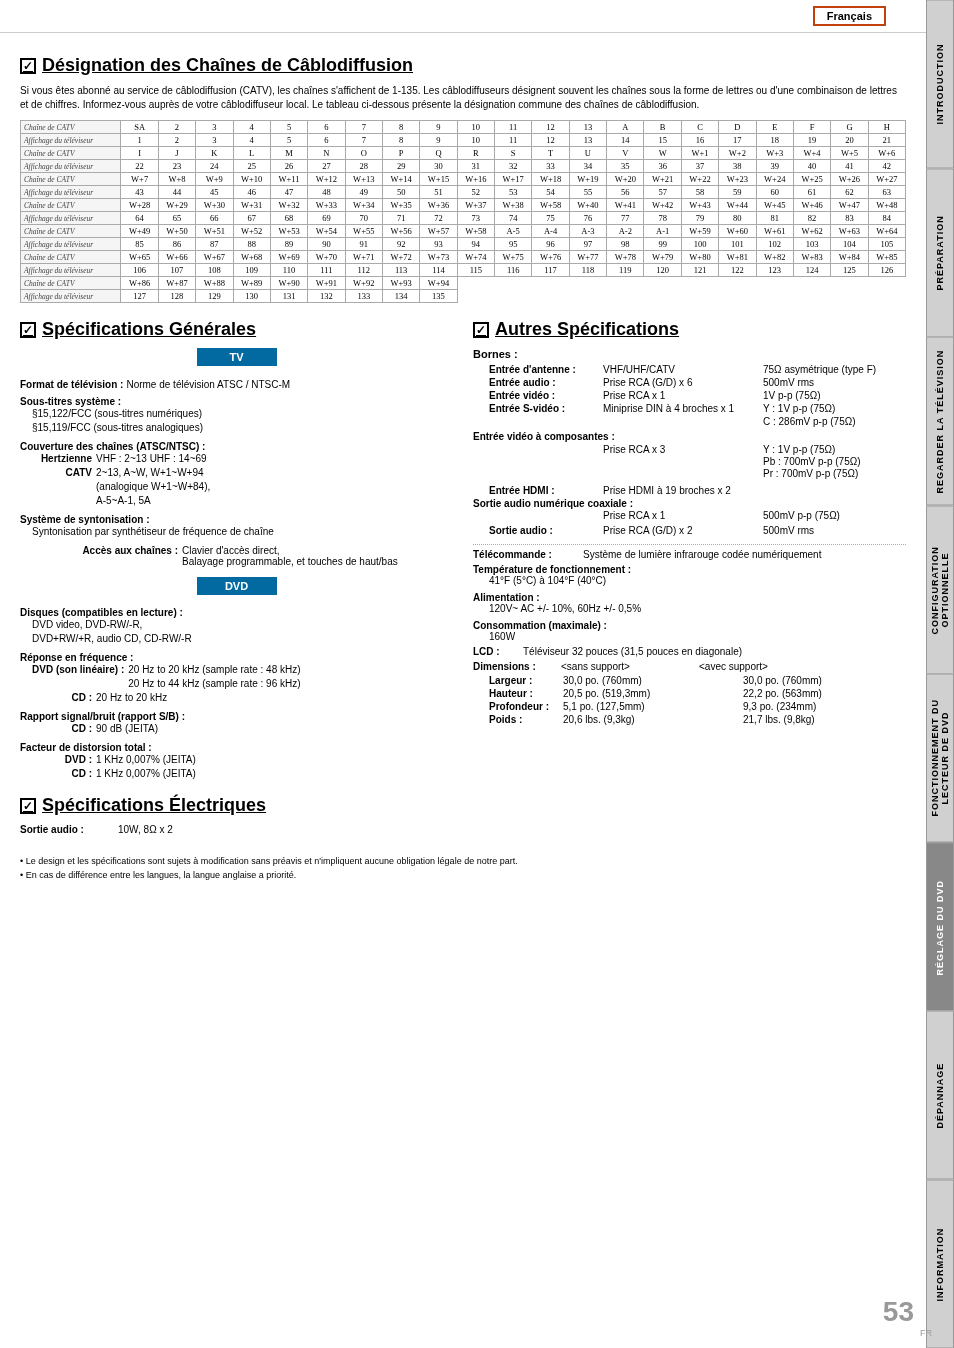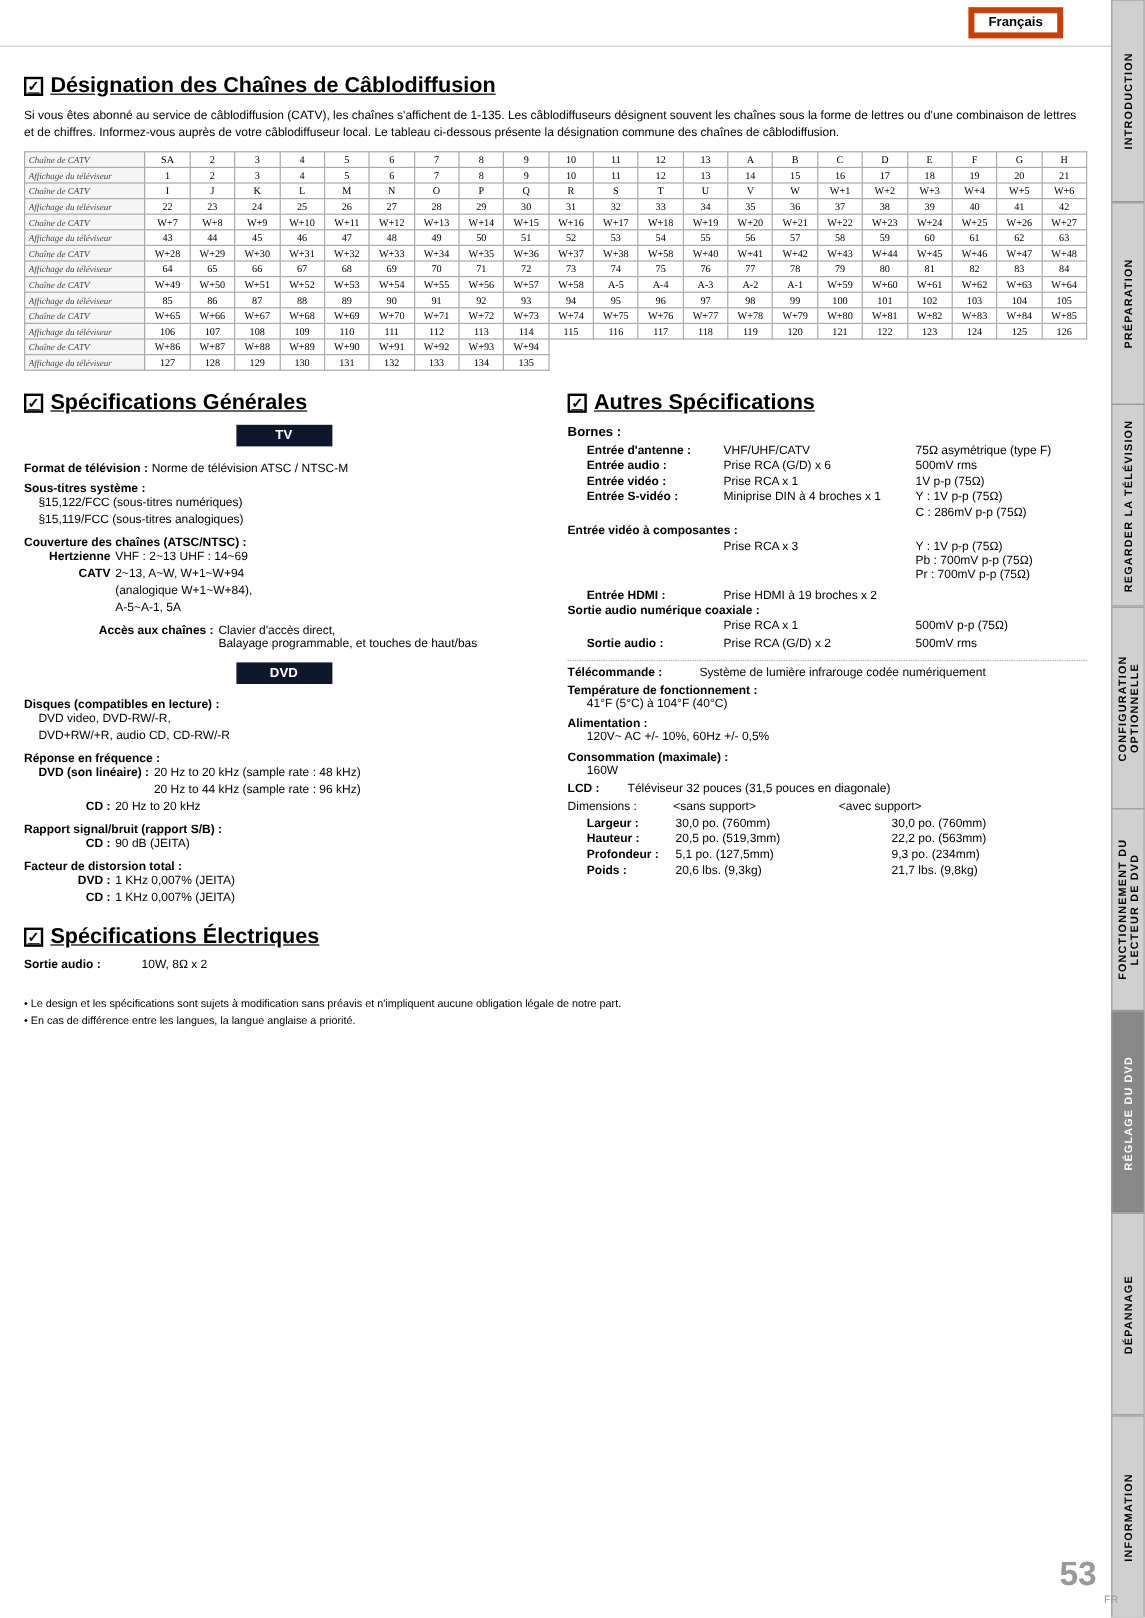--- a/index.html
+++ b/index.html
@@ -48,21 +48,21 @@
 
     
     .top-bar {
       display: flex;
       justify-content: flex-end;
       padding: 6px 40px 6px 0;
       border-bottom: 1px solid #ccc;
       margin-right: 28px;
     }
     .lang-btn {
-      border: 5px solid #c2410c;
+      border: 2px solid #c2410c;
       padding: 2px 12px;
       font-size: 11px;
       background: #fff;
       font-weight: bold;
     }
 
     
     .main-content {
       margin-right: 28px;
       padding: 10px 20px 20px 20px;
@@ -126,21 +126,21 @@
     }
     .specs-left {
       flex: 1;
     }
     .specs-right {
       flex: 1;
     }
 
     
     .subsection-box {
-      background: #0f172a;
+      background: #0369a1;
       color: #fff;
       text-align: center;
       font-weight: bold;
       font-size: 11px;
       padding: 3px 20px;
       display: inline-block;
       margin-bottom: 6px;
       min-width: 80px;
     }
 
@@ -643,20 +643,26 @@
           </div>
           <div class="spec-row">
             <span class="label">CATV</span>
             <span class="value" style="white-space:pre-line;">2~13, A~W, W+1~W+94
 (analogique W+1~W+84),
 A-5~A-1, 5A</span>
           </div>
         </div>
       </div>
 
+      <div class="spec-block">
+        <div class="spec-title">Système de syntonisation :</div>
+        <div class="spec-content">
+          <div>Syntonisation par synthétiseur de fréquence de chaîne</div>
+        </div>
+      </div>
 
       <div class="spec-block">
         <div class="spec-row">
           <span class="label" style="min-width:110px;margin-left:48px;">Accès aux chaînes :</span>
           <span class="value" style="white-space:pre-line;">Clavier d'accès direct,
 Balayage programmable, et touches de haut/bas</span>
         </div>
       </div>
 
       <div style="text-align:center; margin-bottom:6px; margin-top:10px;">
@@ -809,21 +815,21 @@
 
       <div style="font-size:10px; font-weight:bold;">Consommation (maximale) :</div>
       <div style="font-size:10px; padding-left:16px; margin-bottom:4px;">160W</div>
 
       <div style="display:flex; font-size:10px; margin-bottom:4px;">
         <span style="font-weight:bold; min-width:50px;">LCD :</span>
         <span>Téléviseur 32 pouces (31,5 pouces en diagonale)</span>
       </div>
 
       <div style="display:flex; font-size:10px; gap:8px; margin-bottom:2px;">
-        <span style="font-weight:normal; min-width:80px;">Dimensions :</span>
+        <span style="font-weight:bold; min-width:80px;">Dimensions :</span>
         <span style="min-width:130px;">&lt;sans support&gt;</span>
         <span>&lt;avec support&gt;</span>
       </div>
       <table class="dim-table">
         <tbody>
             <tr>
           <td class="dl">Largeur :</td>
           <td class="dm">30,0 po.  (760mm)</td>
           <td>30,0 po.  (760mm)</td>
         </tr>

